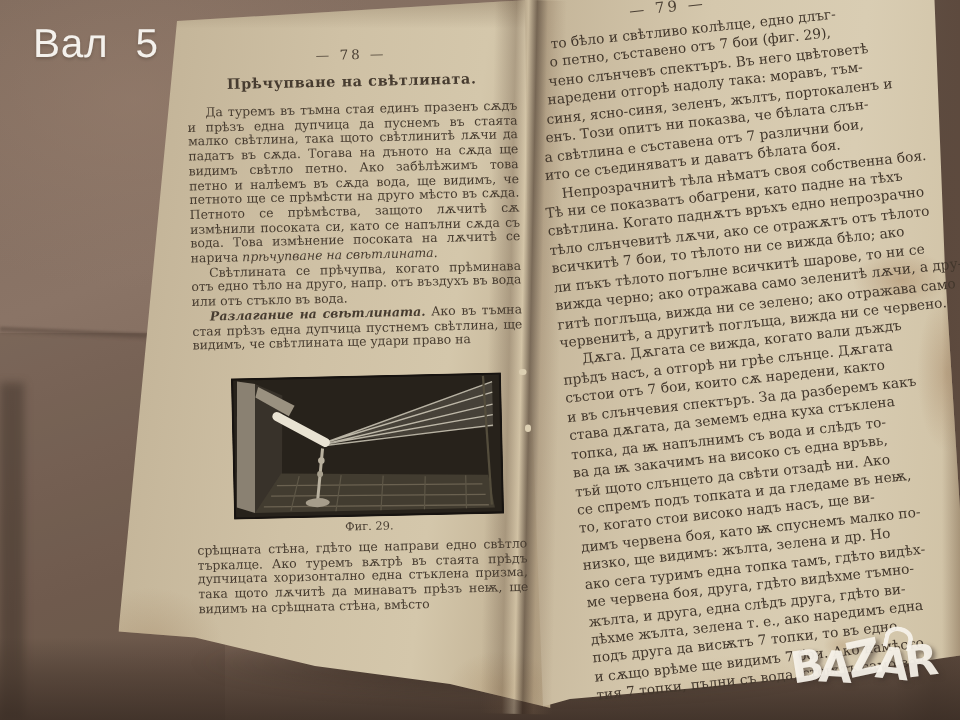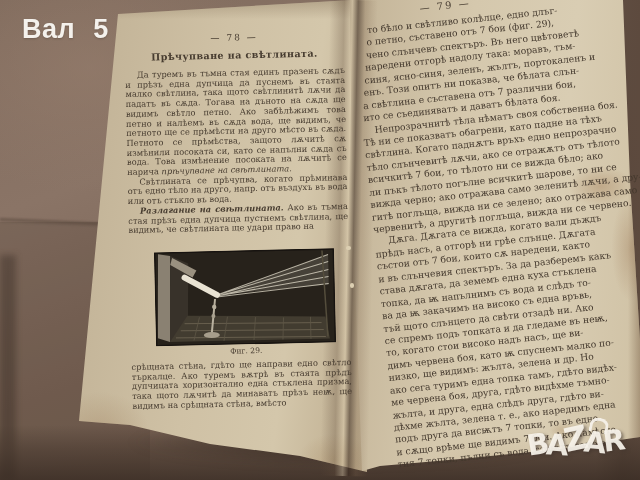--- a/index.html
+++ b/index.html
@@ -78,21 +78,21 @@
   #rp-lines div:nth-child(3){padding-left:11px;}
   #rp-lines div:nth-child(4){padding-left:9px;}
   #rp-lines div:nth-child(5){padding-left:7px;}
   #rp-lines div:nth-child(6){padding-left:5px;}
   #rp-lines div:nth-child(7){padding-left:3px;}
   #rp-lines div:nth-child(8){padding-left:2px;}
   #rp-lines div:nth-child(9){padding-left:12px;}
   #rp-lines div:nth-child(18){padding-left:14px;}
   
   #listing-label{position:absolute;left:22px;top:14px;
-    font-family:"Liberation Sans",sans-serif;font-weight:bold;font-size:27px;
+    font-family:"Liberation Sans",sans-serif;font-weight:normal;font-size:27px;
     color:#f4f1ec;word-spacing:10px;letter-spacing:.5px;
     text-shadow:0 1px 2px rgba(40,30,25,.25);}
   #bazar-logo{position:absolute;left:527px;top:425px;transform:rotate(-2deg);
     font-family:"DejaVu Sans",sans-serif;font-weight:bold;font-size:29px;
     color:rgba(247,243,235,.93);letter-spacing:-3px;
     text-shadow:2px 2px 3px rgba(66,53,45,.55);}
   #bazar-logo span{display:inline-block;}
   .lg-b{transform:rotate(-7deg) translateY(1px);}
   .lg-a1{transform:rotate(5deg) translateY(2px);}
   .lg-z{transform:rotate(-10deg) translateY(-3px) scale(1.12);}

